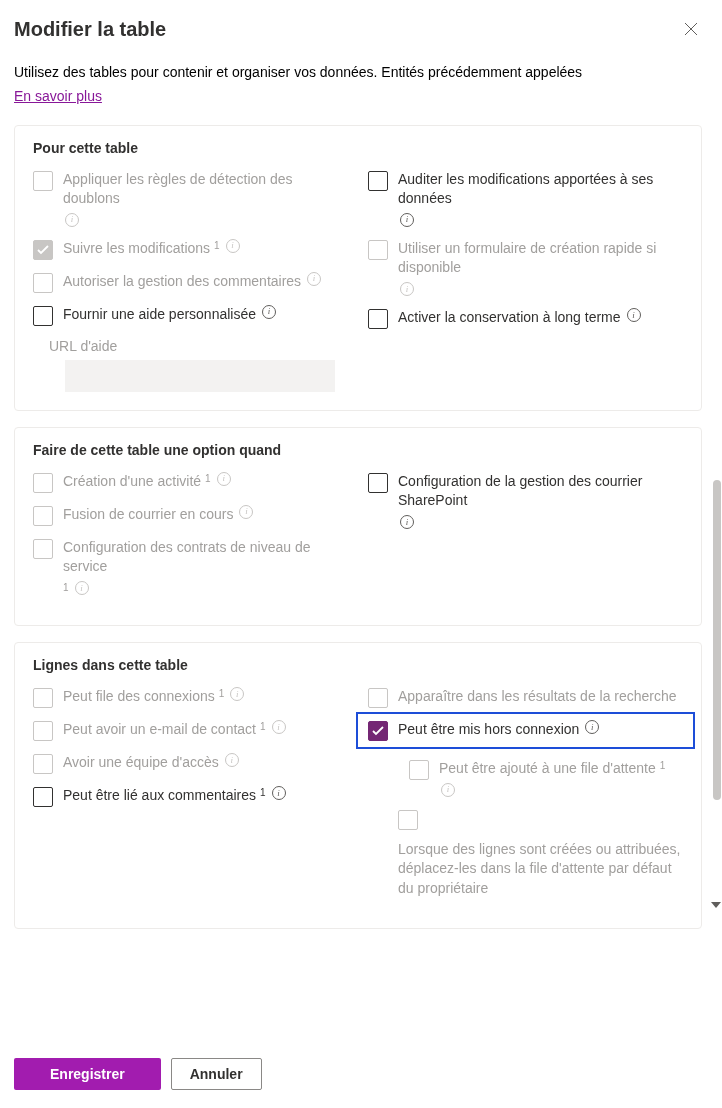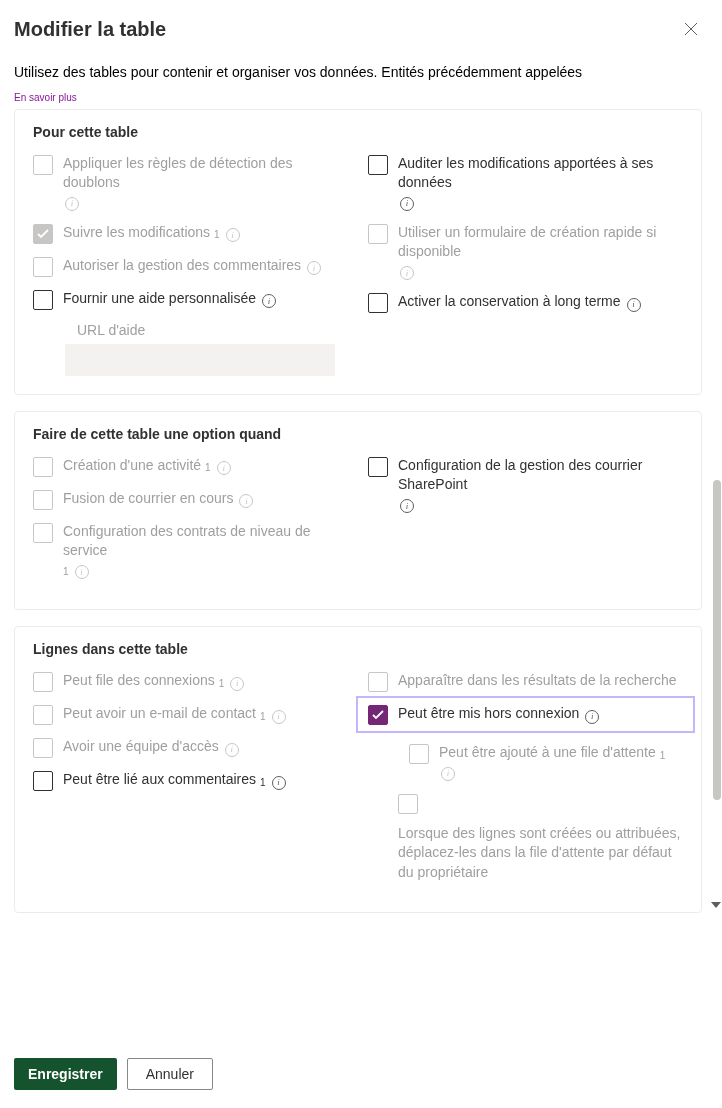--- a/index.html
+++ b/index.html
@@ -40,24 +40,25 @@
   }
   .close-btn svg { stroke: #605e5c; }
   .subtitle {
     font-size: 14px;
     color: #000000;
     line-height: 1.4;
     margin-bottom: 4px;
   }
   .learn-more {
     color: #881798;
-    font-size: 10px;
+    font-size: 14px;
+    text-decoration: underline;
     cursor: pointer;
     display: inline-block;
-    margin-bottom: 6px;
+    margin-bottom: 21px;
   }
   .scroll-area {
     overflow-y: auto;
     height: 880px;
   }
   .card {
     border: 1px solid #edebe9;
     border-radius: 4px;
     padding: 14px 18px 18px 18px;
     margin-bottom: 16px;
@@ -108,21 +109,21 @@
   }
   .cb.checked-active svg { stroke: #fff; }
   .cb svg { display: none; }
   .cb.checked-disabled svg, .cb.checked-active svg { display: block; }
   .opt-label {
     font-size: 14px;
     color: #323130;
     line-height: 1.4;
     display: flex;
     flex-wrap: wrap;
-    align-items: flex-end;
+    align-items: flex-start;
     gap: 4px;
   }
   .opt-label.disabled { color: #a19f9d; }
   .sup { font-size: 10px; vertical-align: super; }
   .info-icon {
     display: inline-flex;
     width: 14px;
     height: 14px;
     border: 1px solid currentColor;
     border-radius: 50%;
@@ -130,62 +131,62 @@
     justify-content: center;
     font-size: 9px;
     font-style: italic;
     font-family: Georgia, serif;
     margin-left: 2px;
     flex-shrink: 0;
   }
   .info-icon.dark { color: #605e5c; }
   .info-icon.light { color: #c8c6c4; }
   .highlight {
-    border: 2px solid #c4b5fd;
+    border: 2px solid #1d4ed8;
     padding: 6px 10px;
     margin: -8px -12px 4px -12px;
   }
   .field-label {
     font-size: 14px;
     color: #a19f9d;
-    margin-left: 44px;
+    margin-left: 16px;
     margin-bottom: 6px;
   }
   .text-input {
     width: 270px;
     height: 32px;
     background: #f3f2f1;
     border: none;
     margin-left: 32px;
   }
   .footer {
     position: absolute;
     bottom: 18px;
     left: 14px;
     display: flex;
     gap: 10px;
     padding-top: 18px;
   }
   .btn-primary {
-    background: #14532d;
+    background: #a21caf;
     color: #fff;
     border: none;
-    padding: 8px 14px;
+    padding: 8px 36px;
     font-size: 14px;
     font-weight: 600;
     cursor: pointer;
     border-radius: 2px;
   }
   .btn-secondary {
     background: #fff;
     color: #323130;
     border: 1px solid #8a8886;
     padding: 7px 18px;
     font-size: 14px;
-    font-weight: 400;
+    font-weight: 700;
     cursor: pointer;
     border-radius: 2px;
   }
   .scrollbar-track {
     position: absolute;
     right: 0;
     top: 480px;
     width: 10px;
     height: 430px;
     background: transparent;

